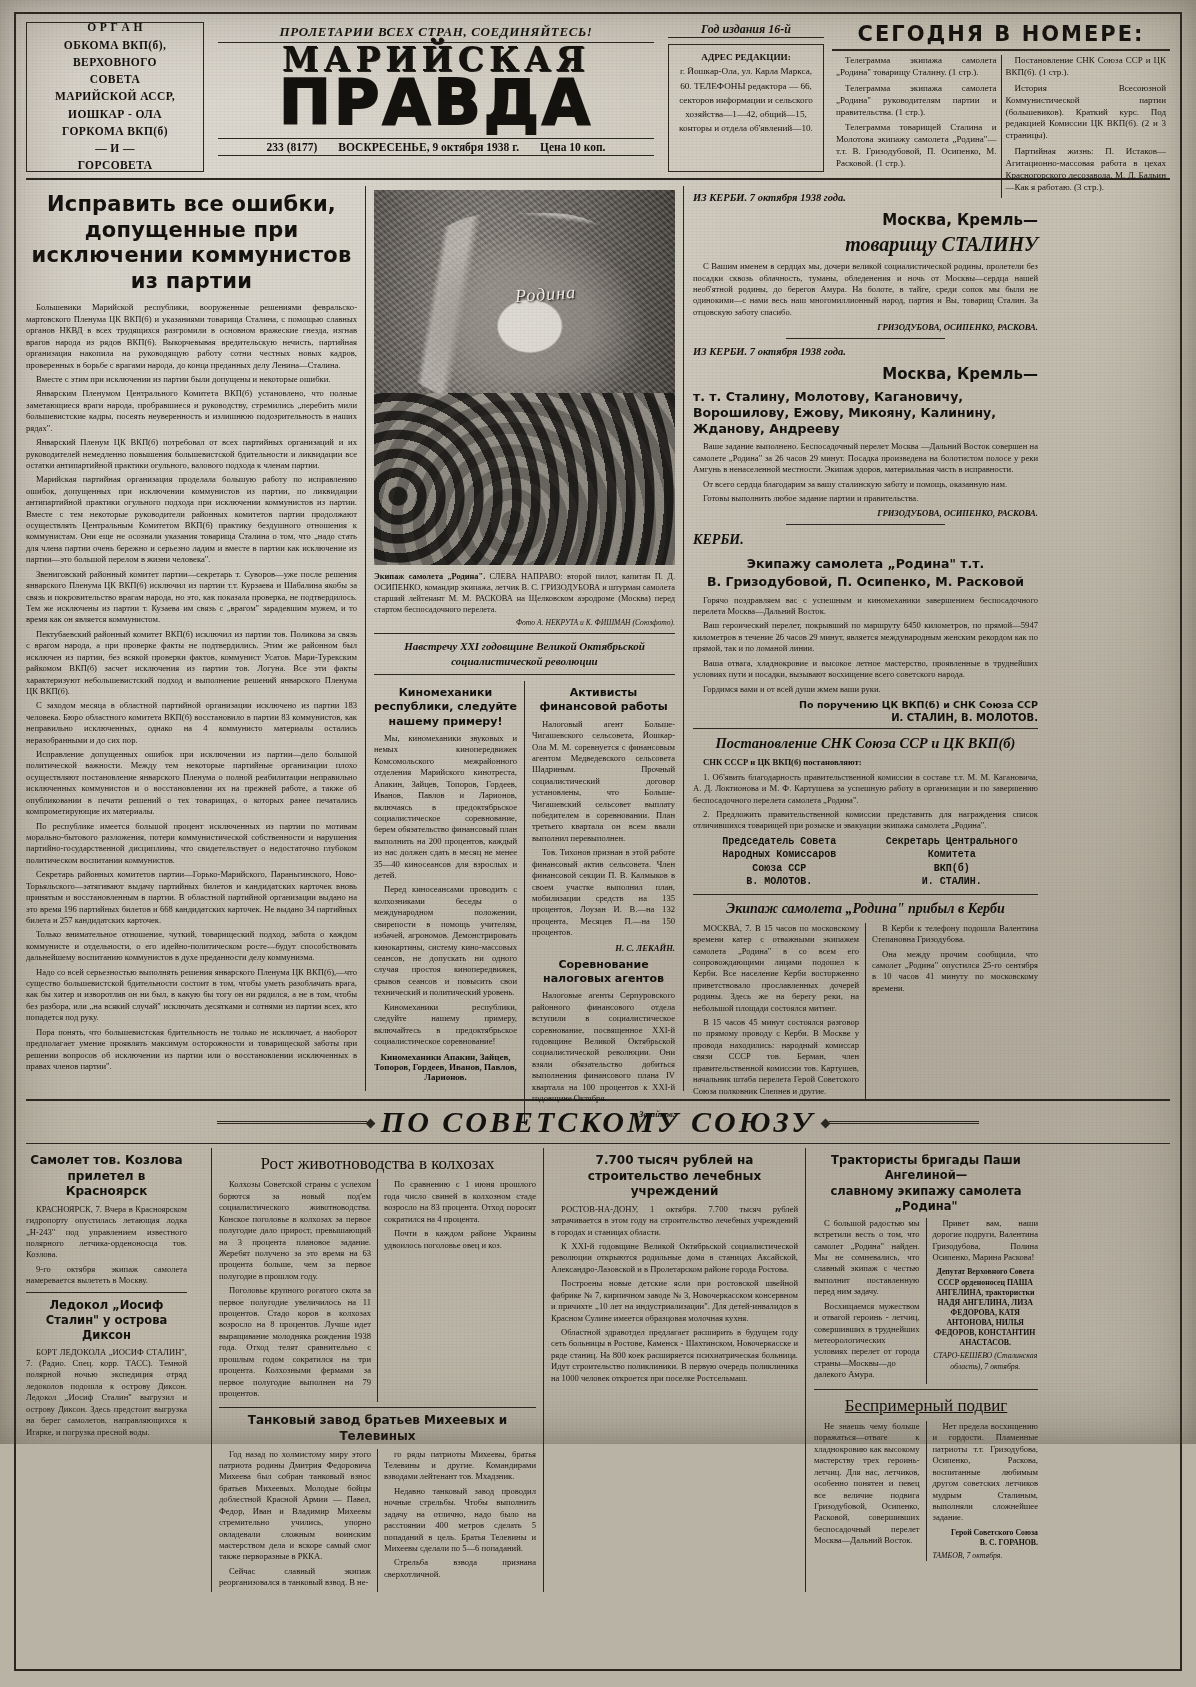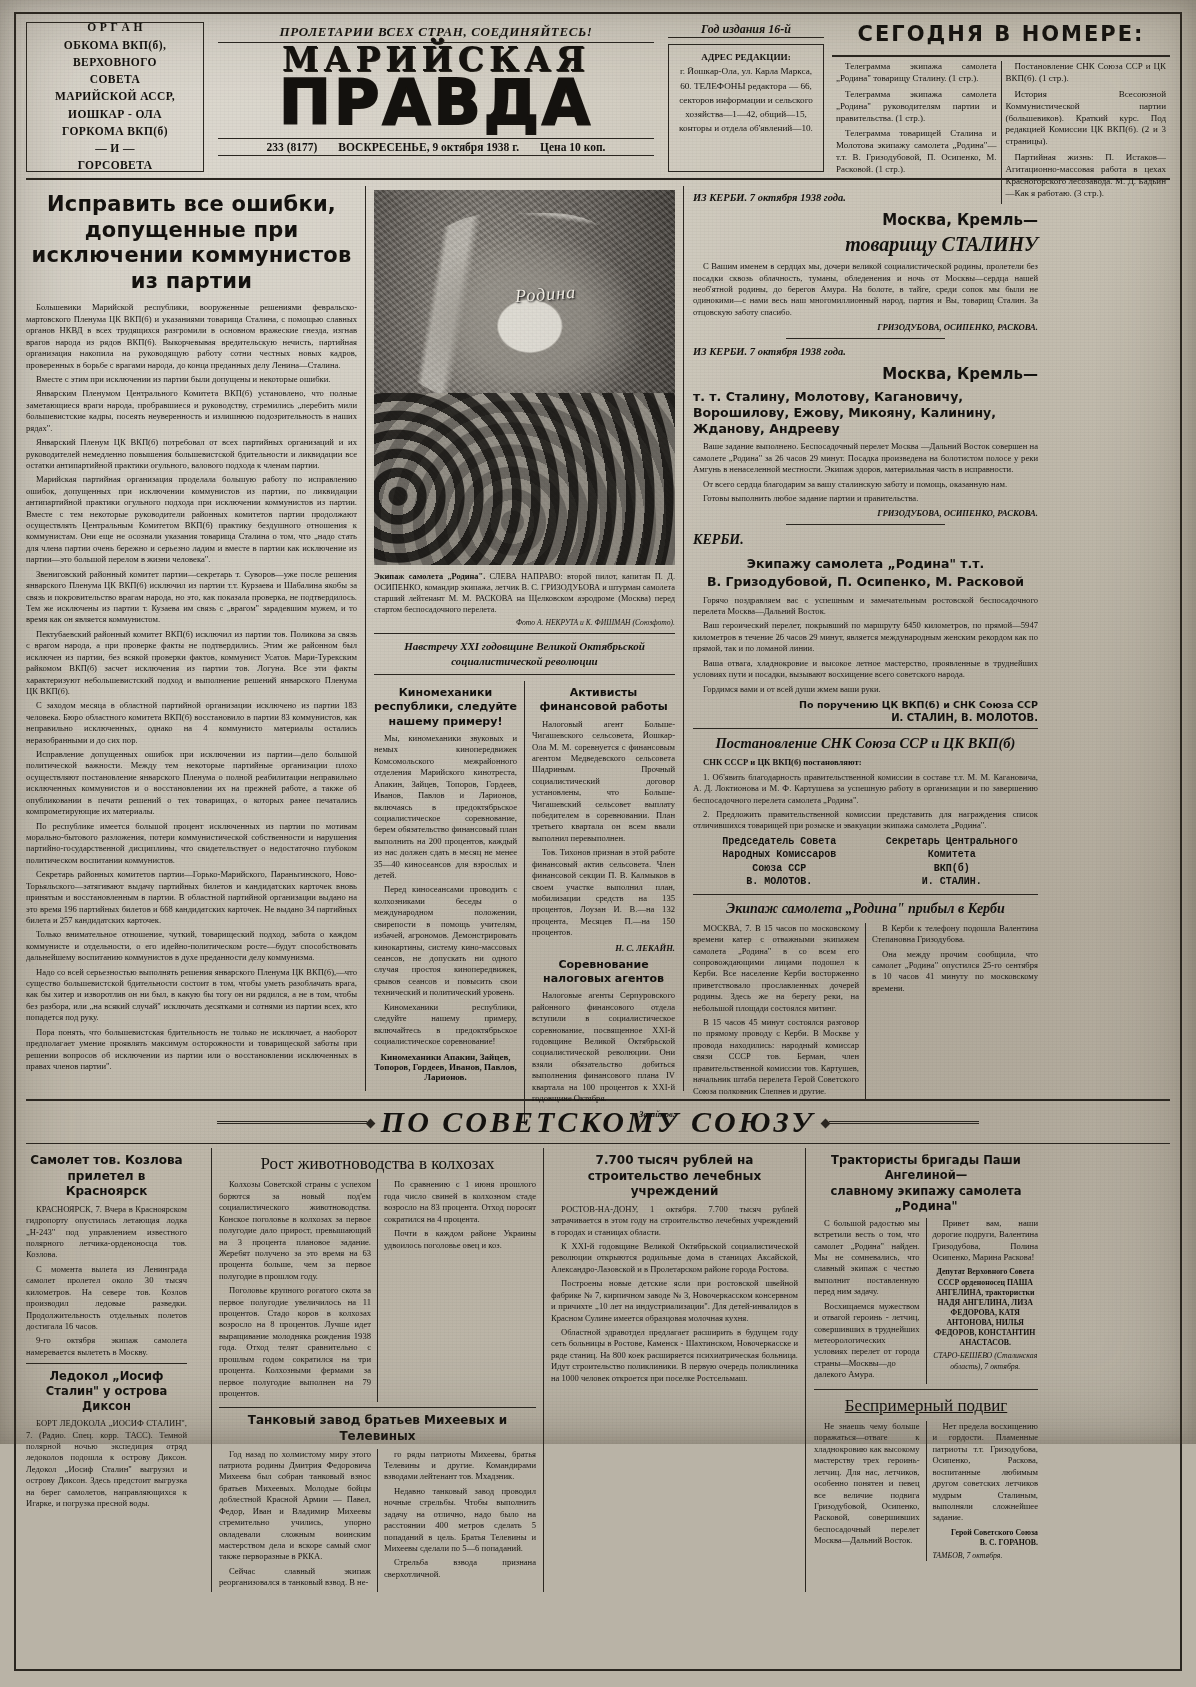--- a/index.html
+++ b/index.html
@@ -83,21 +83,21 @@
        border-bottom:1.5px solid #2a2620; padding-bottom:0;}
   .addrbox{
     flex:1; border:1.5px solid #2a2620; margin-top:6px; padding:5px 6px;
     font-size:9.2px; line-height:1.55; text-align:center; box-sizing:border-box;
   }
   .addrbox b{font-size:9.2px;}
   .mh-today{width:338px; margin-left:8px; display:flex; flex-direction:column;}
   .today-h{
     font-family:"DejaVu Sans", sans-serif;
     font-weight:bold; font-size:21px; text-align:center; letter-spacing:2px;
-    border-bottom:2px solid #2a2620; padding-bottom:9px;
+    border-bottom:2px solid #2a2620; padding-bottom:3px;
   }
   .today-cols{display:flex; margin-top:4px; font-size:9px; line-height:1.32;}
   .today-cols .tc{flex:1; padding:0 4px;}
   .today-cols .tc:first-child{border-right:1px solid #2a2620;}
   .today-cols p{margin:0 0 4px 0; text-indent:9px; text-align:justify;}
 
   
   .col p{margin:0 0 3px 0; text-indent:10px; text-align:justify;
          font-size:8.6px; line-height:1.33; hyphens:auto;}
   .col p.noind{text-indent:0;}
@@ -354,21 +354,21 @@
         <p>Ваше задание выполнено. Беспосадочный перелет Москва —Дальний Восток совершен на самолете „Родина" за 26 часов 29 минут. Посадка произведена на болотистом полосе у реки Амгунь в ненаселенной местности. Экипаж здоров, материальная часть в исправности.</p>
         <p>От всего сердца благодарим за вашу сталинскую заботу и помощь, оказанную нам.</p>
         <p>Готовы выполнить любое задание партии и правительства.</p>
         <div class="sig">ГРИЗОДУБОВА, ОСИПЕНКО, РАСКОВА.</div>
 
         <div class="rule-short"></div>
 
         <div class="ital-c" style="text-align:left;font-size:14px;">КЕРБИ.</div>
         <h2 class="hd" style="font-size:12.5px;">Экипажу самолета „Родина" т.т.</h2>
         <h2 class="hd" style="font-size:12.5px;margin-top:-3px;">В. Гризодубовой, П. Осипенко, М. Расковой</h2>
-        <p>Горячо поздравляем вас с успешным и замечательным ростовской беспосадочного перелета Москва—Дальний Восток.</p>
+        <p>Горячо поздравляем вас с успешным и киномеханики завершением беспосадочного перелета Москва—Дальний Восток.</p>
         <p>Ваш героический перелет, покрывший по маршруту 6450 километров, по прямой—5947 километров в течение 26 часов 29 минут, является международным женским рекордом как по прямой, так и по ломаной линии.</p>
         <p>Ваша отвага, хладнокровие и высокое летное мастерство, проявленные в труднейших условиях пути и посадки, вызывают восхищение всего советского народа.</p>
         <p>Гордимся вами и от всей души жмем ваши руки.</p>
         <div class="sig" style="font-family:'DejaVu Sans',sans-serif;font-size:9.5px;font-style:normal;">По поручению ЦК ВКП(б) и СНК Союза ССР</div>
         <div class="sig" style="font-family:'DejaVu Sans',sans-serif;font-size:10px;font-style:normal;margin-top:-3px;">И. СТАЛИН, В. МОЛОТОВ.</div>
 
         <div class="rule"></div>
 
         <h2 class="hd-serif" style="font-style:italic;font-weight:bold;font-size:14.5px;">Постановление СНК Союза ССР и ЦК ВКП(б)</h2>
         <p class="noind" style="font-weight:bold;text-indent:10px;">СНК СССР и ЦК ВКП(б) постановляют:</p>
@@ -409,21 +409,20 @@
       <div class="ln"></div>
       <h2>ПО СОВЕТСКОМУ СОЮЗУ</h2>
       <div class="ln r"></div>
     </div>
 
     <div class="bot-grid">
 
       <div class="g g1 col">
         <h3 class="sub" style="font-size:12px;">Самолет тов. Козлова прилетел в Красноярск</h3>
         <p>КРАСНОЯРСК, 7. Вчера в Красноярском гидропорту опустилась летающая лодка „Н-243" под управлением известного полярного летчика-орденоносца тов. Козлова.</p>
-        <p>С момента вылета из Ленинграда самолет пролетел около 30 тысяч километров. На севере тов. Козлов производил ледовые разведки. Продолжительность отдельных полетов достигала 16 часов.</p>
         <p>9-го октября экипаж самолета намеревается вылететь в Москву.</p>
         <div class="rule"></div>
         <h3 class="sub" style="font-size:11.5px;">Ледокол „Иосиф Сталин" у острова Диксон</h3>
         <p>БОРТ ЛЕДОКОЛА „ИОСИФ СТАЛИН", 7. (Радио. Спец. корр. ТАСС). Темной полярной ночью экспедиция отряд ледоколов подошла к острову Диксон. Ледокол „Иосиф Сталин" выгрузил и острову Диксон. Здесь предстоит выгрузка на берег самолетов, направляющихся к Игарке, и погрузка пресной воды.</p>
       </div>
 
       <div class="g g2 col">
         <h2 class="hd-serif" style="font-size:17px;">Рост животноводства в колхозах</h2>
         <div class="inner2">
           <div class="h col">

